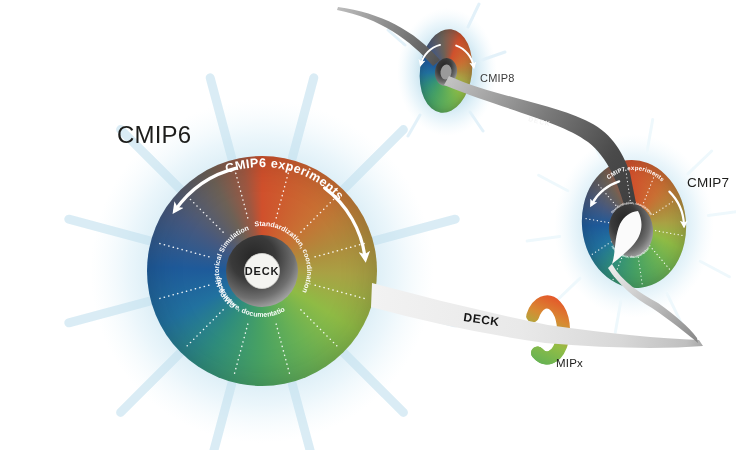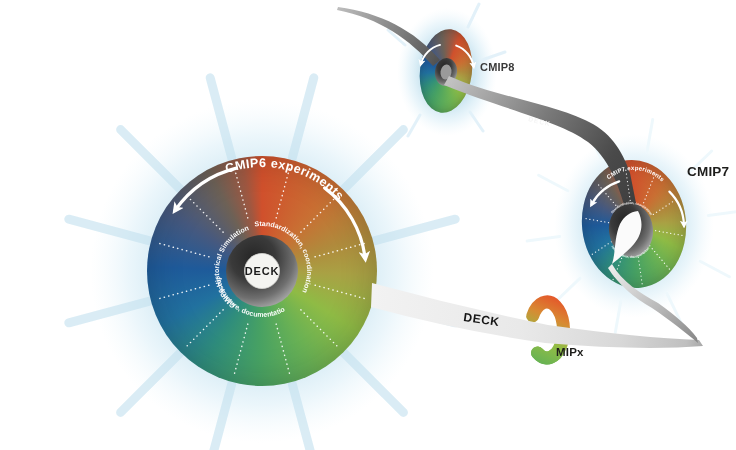--- a/index.html
+++ b/index.html
@@ -16,21 +16,21 @@
   .wheel.c7{left:582px;top:160px;width:104px;height:128px;transform:rotate(-6deg);
     background:conic-gradient(from 2deg,#d0502c 0deg,#c96f33 40deg,#b08a3c 70deg,#a9a144 92deg,
       #8fbb45 122deg,#69b154 152deg,#47a163 182deg,#2f8d7c 212deg,#21719f 242deg,#1e5a9a 272deg,
       #46597f 302deg,#6d6156 332deg,#a05740 350deg,#d0502c 360deg);
     box-shadow:inset 0 0 18px rgba(20,20,20,.25);}
   .wheel.c8{left:420px;top:29px;width:52px;height:84px;transform:rotate(7deg);
     background:conic-gradient(from 15deg,#d0502c 0deg,#c96f33 40deg,#b08a3c 70deg,#a9a144 92deg,
       #8fbb45 122deg,#69b154 152deg,#47a163 182deg,#2f8d7c 212deg,#21719f 242deg,#1e5a9a 272deg,
       #46597f 302deg,#6d6156 332deg,#a05740 350deg,#d0502c 360deg);
     box-shadow:inset 0 0 10px rgba(20,20,20,.28);}
-  .lbl{position:absolute;z-index:3;font-weight:bold;color:#1d1d1b;letter-spacing:.2px;}
+  .lbl{position:absolute;z-index:3;font-weight:normal;color:#1d1d1b;letter-spacing:.2px;margin-top:11px;}
   .lbl-cmip6{left:117px;top:110px;font-size:24px;}
   .lbl-cmip7{left:687px;top:164px;font-size:13.5px;}
   .lbl-cmip8{left:480px;top:61px;font-size:11px;color:#3a3a3a;}
   .lbl-mipx{left:512px;top:346px;font-size:11.5px;padding-left:44px;}
   text{font-family:"Liberation Sans", sans-serif;}
   .arcBig{font-size:12.5px;font-weight:bold;fill:#ffffff;letter-spacing:.4px;}
   .ringTxt{font-size:7px;font-weight:bold;fill:#ffffff;opacity:.97;}
   .hubDeck{font-size:11px;font-weight:bold;fill:#1b1b1b;letter-spacing:.8px;}
   .arcC7{font-size:6px;font-weight:bold;fill:#ffffff;letter-spacing:.2px;}
   .tiny7{font-size:3.2px;font-weight:bold;fill:#ffffff;opacity:.92;}
@@ -225,16 +225,17 @@
     <text class="tiny7" text-anchor="middle">
       <textPath href="#p-c7hub-bot" startOffset="50%">Infrastructure, documentation</textPath>
     </text>
 
     <path d="M638,211 C644,222 642,235 634,244 C626,253 618,259 612,264
              C616,252 614,238 620,224 C624,216 630,212 638,211 Z" fill="#fbfbfb"></path>
     <path d="M612,264 C622,282 640,293 658,303 C675,315 689,327 697,338 L698,343
              C686,333 670,320 652,308 C634,298 618,284 608,268 Z" fill="url(#r3g)"></path>
   </svg>
 
+  <div class="lbl lbl-cmip6">CMIP6</div>
   <div class="lbl lbl-cmip7">CMIP7</div>
   <div class="lbl lbl-cmip8">CMIP8</div>
   <div class="lbl lbl-mipx">MIPx</div>
 </div>
 
 </body></html>

